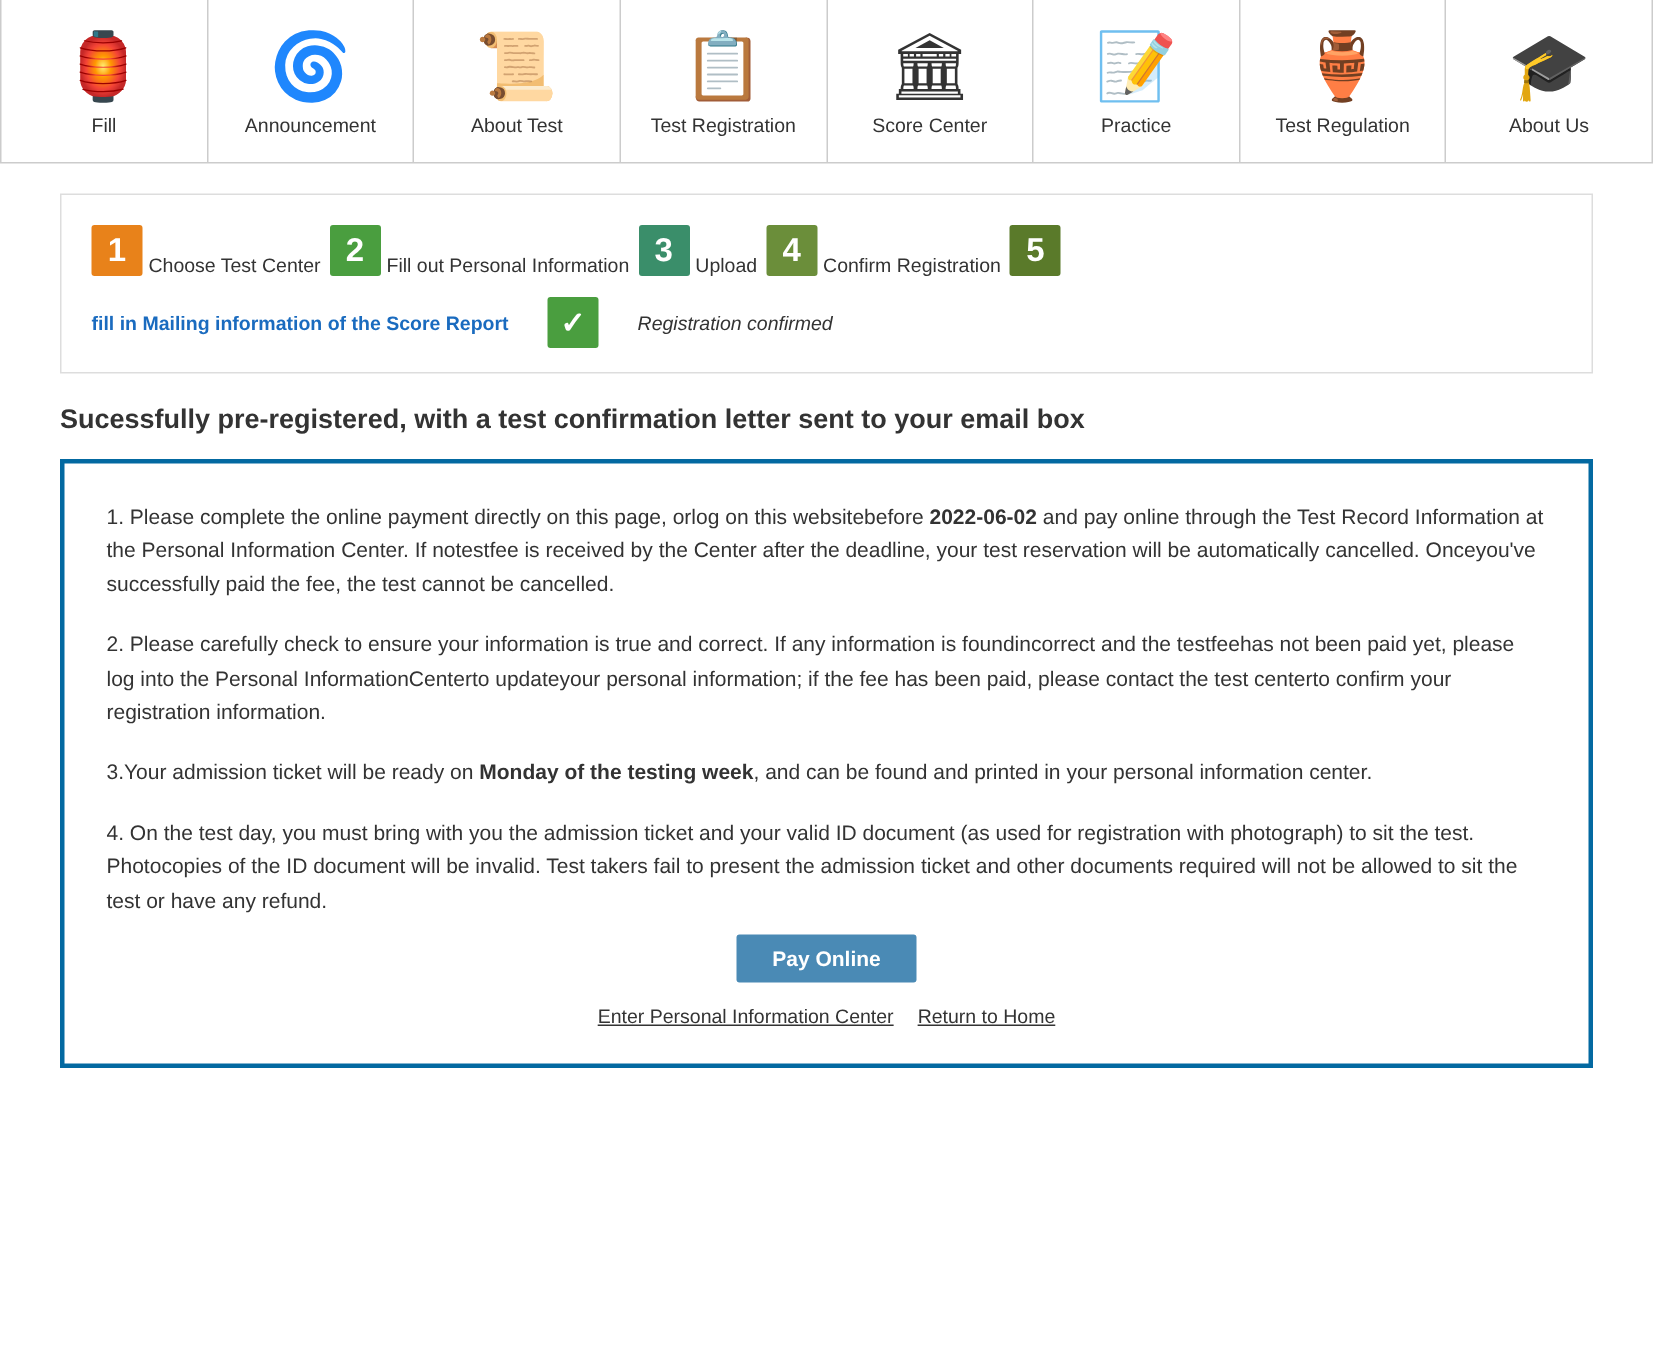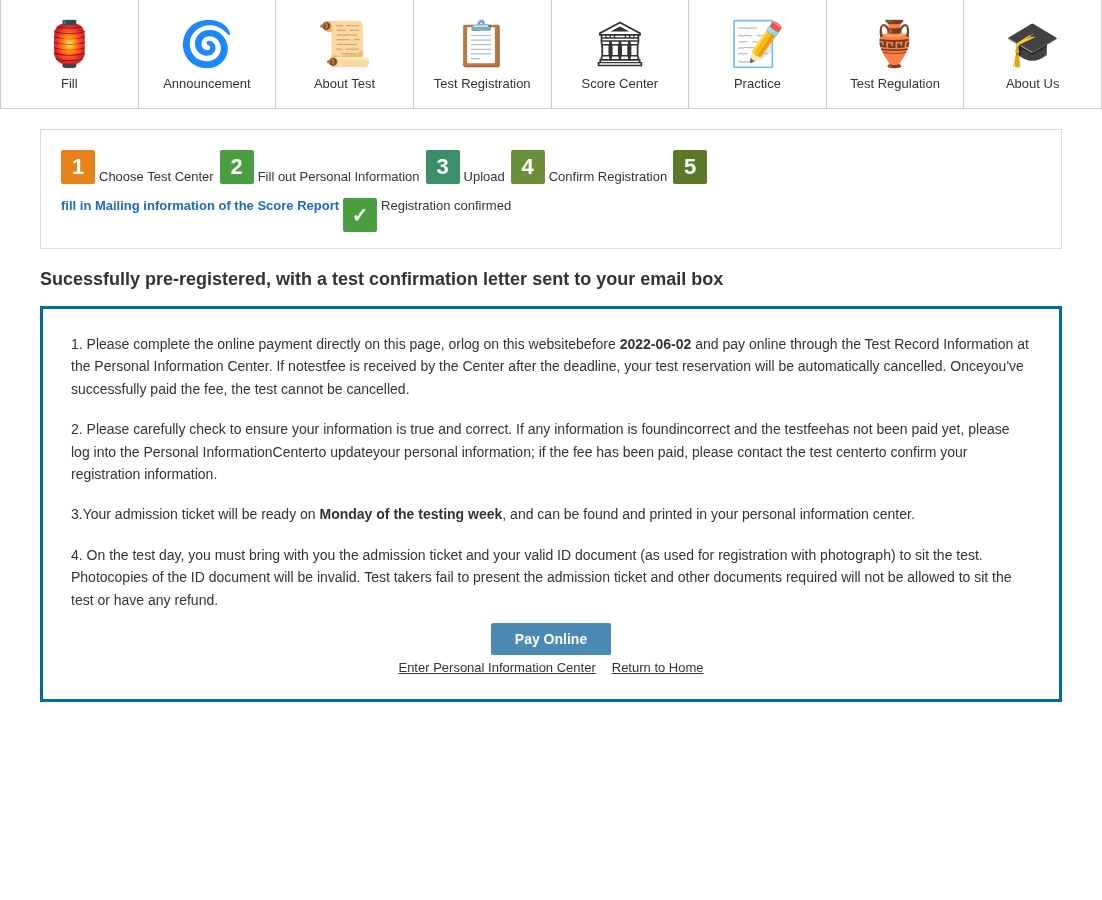--- a/index.html
+++ b/index.html
@@ -32,42 +32,42 @@
       width: 34px; height: 34px; font-size: 22px; font-weight: bold; color: #fff;
       border-radius: 2px;
     }
     .step-num.orange { background: #e8821a; }
     .step-num.green1 { background: #4a9e3f; }
     .step-num.green2 { background: #3a8e6a; }
     .step-num.green3 { background: #6b8e3a; }
     .step-num.green4 { background: #5a7a2a; }
     .step-label { font-size: 13px; color: #333; margin-top: 18px; }
 
-    .confirm-row { display: flex; gap: 4px; }
+    .confirm-row { display: flex; align-items: center; gap: 26px; }
     .confirm-label { font-size: 13px; color: #1a6bbf; font-weight: bold; }
     .checkmark-box {
       display: inline-flex; align-items: center; justify-content: center;
       width: 34px; height: 34px; background: #4a9e3f; border-radius: 2px;
       color: #fff; font-size: 20px; font-weight: bold;
     }
-    .confirm-text { font-size: 13px; color: #333; }
+    .confirm-text { font-size: 13px; color: #333; font-style: italic; }
 
     
     .main-content { margin: 20px 40px; }
     .success-title {
       font-size: 18px; font-weight: bold; color: #333; margin-bottom: 16px;
     }
 
     .info-box {
       border: 3px solid #0369a1; padding: 24px 28px; background: #fff;
     }
     .info-box p { margin-bottom: 18px; line-height: 1.6; font-size: 14px; color: #333; }
     .info-box p:last-of-type { margin-bottom: 12px; }
 
-    .pay-btn-row { display: flex; justify-content: center; margin-bottom: 5px; }
+    .pay-btn-row { display: flex; justify-content: center; margin-bottom: 15px; }
     .pay-btn {
       background: #4a8ab5; color: #fff; border: none; padding: 8px 24px;
       font-size: 14px; font-weight: bold; cursor: pointer; border-radius: 2px;
     }
 
     .links-row { display: flex; justify-content: center; gap: 16px; }
     .links-row a {
       color: #333; text-decoration: underline; font-size: 13px; cursor: pointer;
     }
   </style>

